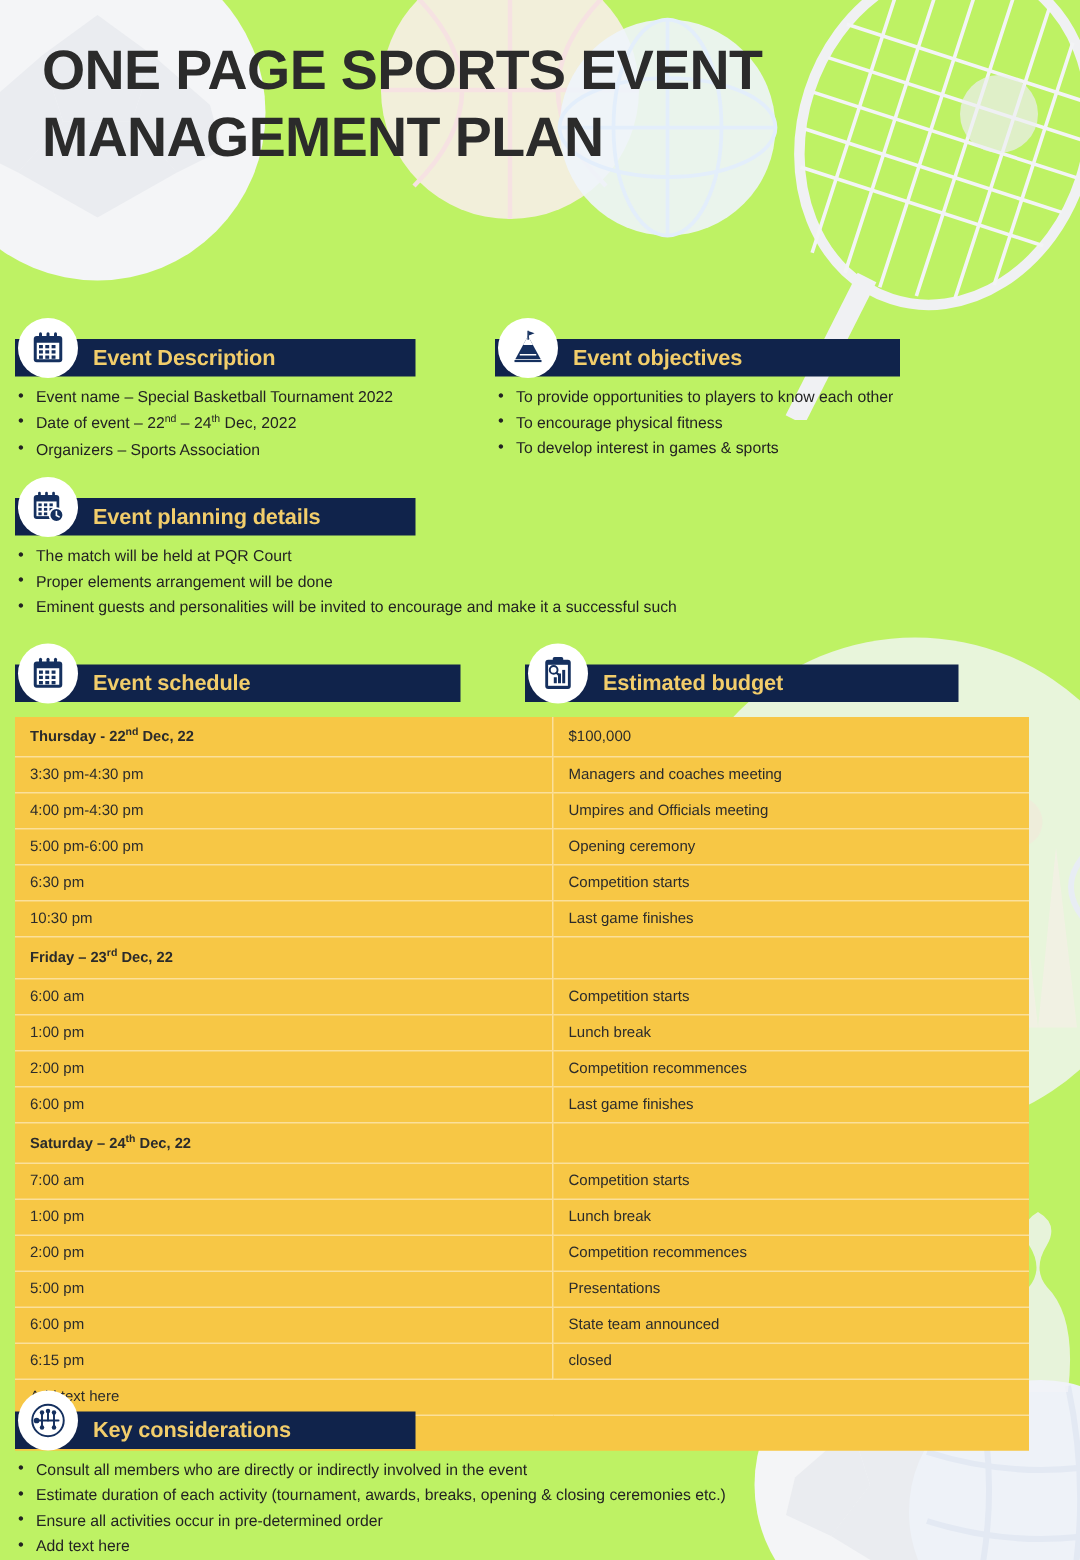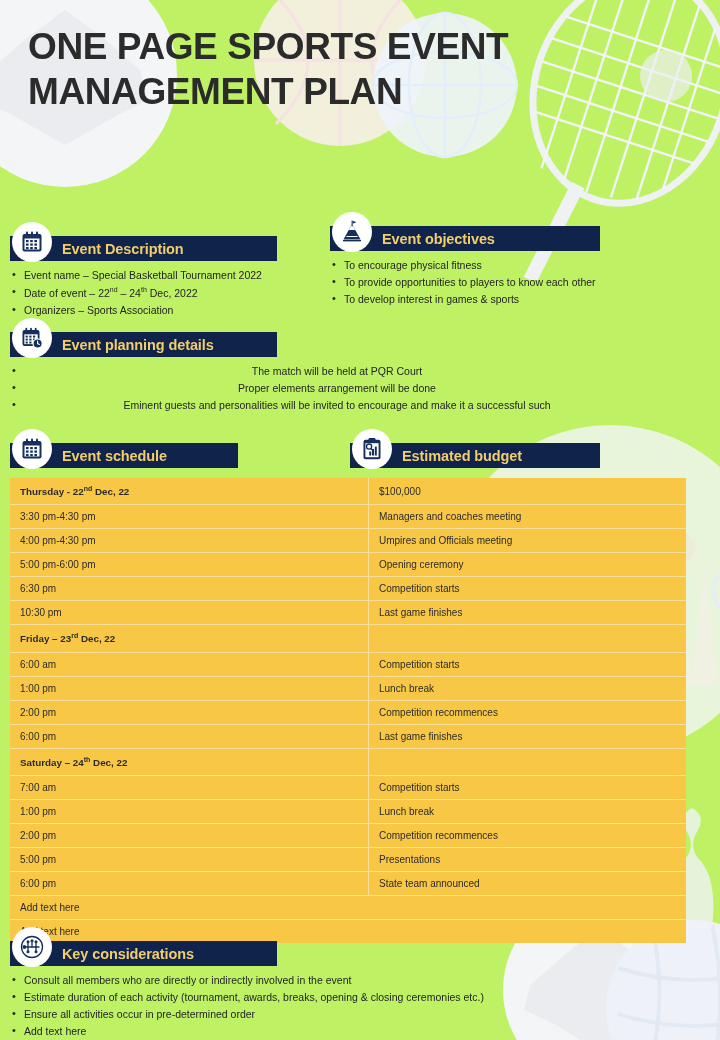--- a/index.html
+++ b/index.html
@@ -188,21 +188,21 @@
   </div>
 
   <div class="content">
 
     <div class="title">
       <div>ONE PAGE SPORTS EVENT</div>
       <div>MANAGEMENT PLAN</div>
     </div>
 
 
-    <div class="sec" style="left:10px;top:236px;width:267px;">
+    <div class="sec" style="left:10px;top:226px;width:267px;">
       <div class="bar">
         <span class="badge">
           <svg width="24" height="24" viewBox="0 0 24 24">
             <rect x="2.5" y="4" width="19" height="17.5" rx="2" fill="#15305f"></rect>
             <rect x="4.5" y="8.5" width="15" height="11" fill="#ffffff"></rect>
             <g fill="#15305f">
               <rect x="6" y="10" width="2.6" height="2.2"></rect>
                 <rect x="10.2" y="10" width="2.6" height="2.2"></rect>
               <rect x="14.4" y="10" width="2.6" height="2.2"></rect>
               <rect x="6" y="13.5" width="2.6" height="2.2"></rect>
@@ -238,22 +238,22 @@
               <path d="M6.5 16.5 H17.5"></path>
             </g>
             <rect x="11.6" y="0.5" width="1" height="6" fill="#15305f"></rect>
             <polygon points="12.6,0.8 16.4,2.2 12.6,3.7" fill="#15305f"></polygon>
             <rect x="3" y="20" width="18" height="1.4" fill="#15305f"></rect>
           </svg>
         </span>
         <span class="lbl">Event objectives</span>
       </div>
       <ul class="blist">
+        <li>To provide opportunities to players to know each other</li>
         <li>To encourage physical fitness</li>
-        <li>To provide opportunities to players to know each other</li>
         <li>To develop interest in games &amp; sports</li>
       </ul>
     </div>
 
     <div class="sec" style="left:10px;top:332px;width:267px;">
       <div class="bar">
         <span class="badge">
           <svg width="24" height="24" viewBox="0 0 24 24">
             <rect x="2.5" y="4" width="17" height="16" rx="2" fill="#15305f"></rect>
             <rect x="4.3" y="8.3" width="13.4" height="9.8" fill="#ffffff"></rect>
@@ -271,28 +271,28 @@
               <rect x="5.4" y="1.8" width="1.8" height="3.6" rx="0.9"></rect>
               <rect x="10.1" y="1.8" width="1.8" height="3.6" rx="0.9"></rect>
               <rect x="14.8" y="1.8" width="1.8" height="3.6" rx="0.9"></rect>
             </g>
             <circle cx="17.6" cy="17.4" r="4.6" fill="#15305f" stroke="#ffffff" stroke-width="1.2"></circle>
             <path d="M17.6 15 V17.6 L19.4 18.6" stroke="#ffffff" stroke-width="1.1" fill="none" stroke-linecap="round"></path>
           </svg>
         </span>
         <span class="lbl">Event planning details</span>
       </div>
-      <ul class="blist" style="width:640px;text-align:center;">
+      <ul class="blist" style="width:640px;">
         <li>The match will be held at PQR Court</li>
         <li>Proper elements arrangement will be done</li>
         <li>Eminent guests and personalities will be invited to encourage and make it a successful such</li>
       </ul>
     </div>
 
-    <div class="sec" style="left:10px;top:443px;width:228px;">
+    <div class="sec" style="left:10px;top:443px;width:297px;">
       <div class="bar">
         <span class="badge">
           <svg width="24" height="24" viewBox="0 0 24 24">
             <rect x="2.5" y="4" width="19" height="17.5" rx="2" fill="#15305f"></rect>
             <rect x="4.5" y="8.5" width="15" height="11" fill="#ffffff"></rect>
             <g fill="#15305f">
               <rect x="6" y="10" width="2.6" height="2.2"></rect>
                 <rect x="10.2" y="10" width="2.6" height="2.2"></rect>
               <rect x="14.4" y="10" width="2.6" height="2.2"></rect>
               <rect x="6" y="13.5" width="2.6" height="2.2"></rect>
@@ -306,21 +306,21 @@
               <rect x="6" y="1.5" width="2" height="4" rx="1"></rect>
                 <rect x="11" y="1.5" width="2" height="4" rx="1"></rect>
               <rect x="16" y="1.5" width="2" height="4" rx="1"></rect>
             </g>
           </svg>
         </span>
         <span class="lbl">Event schedule</span>
       </div>
     </div>
 
-    <div class="sec" style="left:350px;top:443px;width:250px;">
+    <div class="sec" style="left:350px;top:443px;width:289px;">
       <div class="bar">
         <span class="badge">
           <svg width="24" height="24" viewBox="0 0 24 24">
             <rect x="3.5" y="2.8" width="17" height="19.5" rx="2" fill="#15305f"></rect>
             <rect x="5.4" y="6.2" width="13.2" height="14" fill="#ffffff"></rect>
             <rect x="8.5" y="1" width="7" height="3.4" rx="1.2" fill="#15305f"></rect>
             <g fill="#15305f">
               <rect x="9.2" y="14.5" width="2" height="4"></rect>
               <rect x="12" y="12" width="2" height="6.5"></rect>
               <rect x="14.8" y="9.6" width="2" height="8.9"></rect>
@@ -395,20 +395,24 @@
             <td class="c1">2:00 pm</td>
             <td class="c2">Competition recommences</td>
           </tr>
           <tr class="item">
             <td class="c1">5:00 pm</td>
             <td class="c2">Presentations</td>
           </tr>
           <tr class="item">
             <td class="c1">6:00 pm</td>
             <td class="c2">State team announced</td>
+          </tr>
+          <tr class="item">
+            <td class="c1">6:15 pm</td>
+            <td class="c2">closed</td>
           </tr>
           <tr class="full">
             <td class="c1" colspan="2" style="border-right: none; width: auto;">Add text here</td>
           </tr>
           <tr class="full">
             <td class="c1" colspan="2" style="border-right: none; width: auto;">Add text here</td>
           </tr>
         </tbody>
     </table>
 

